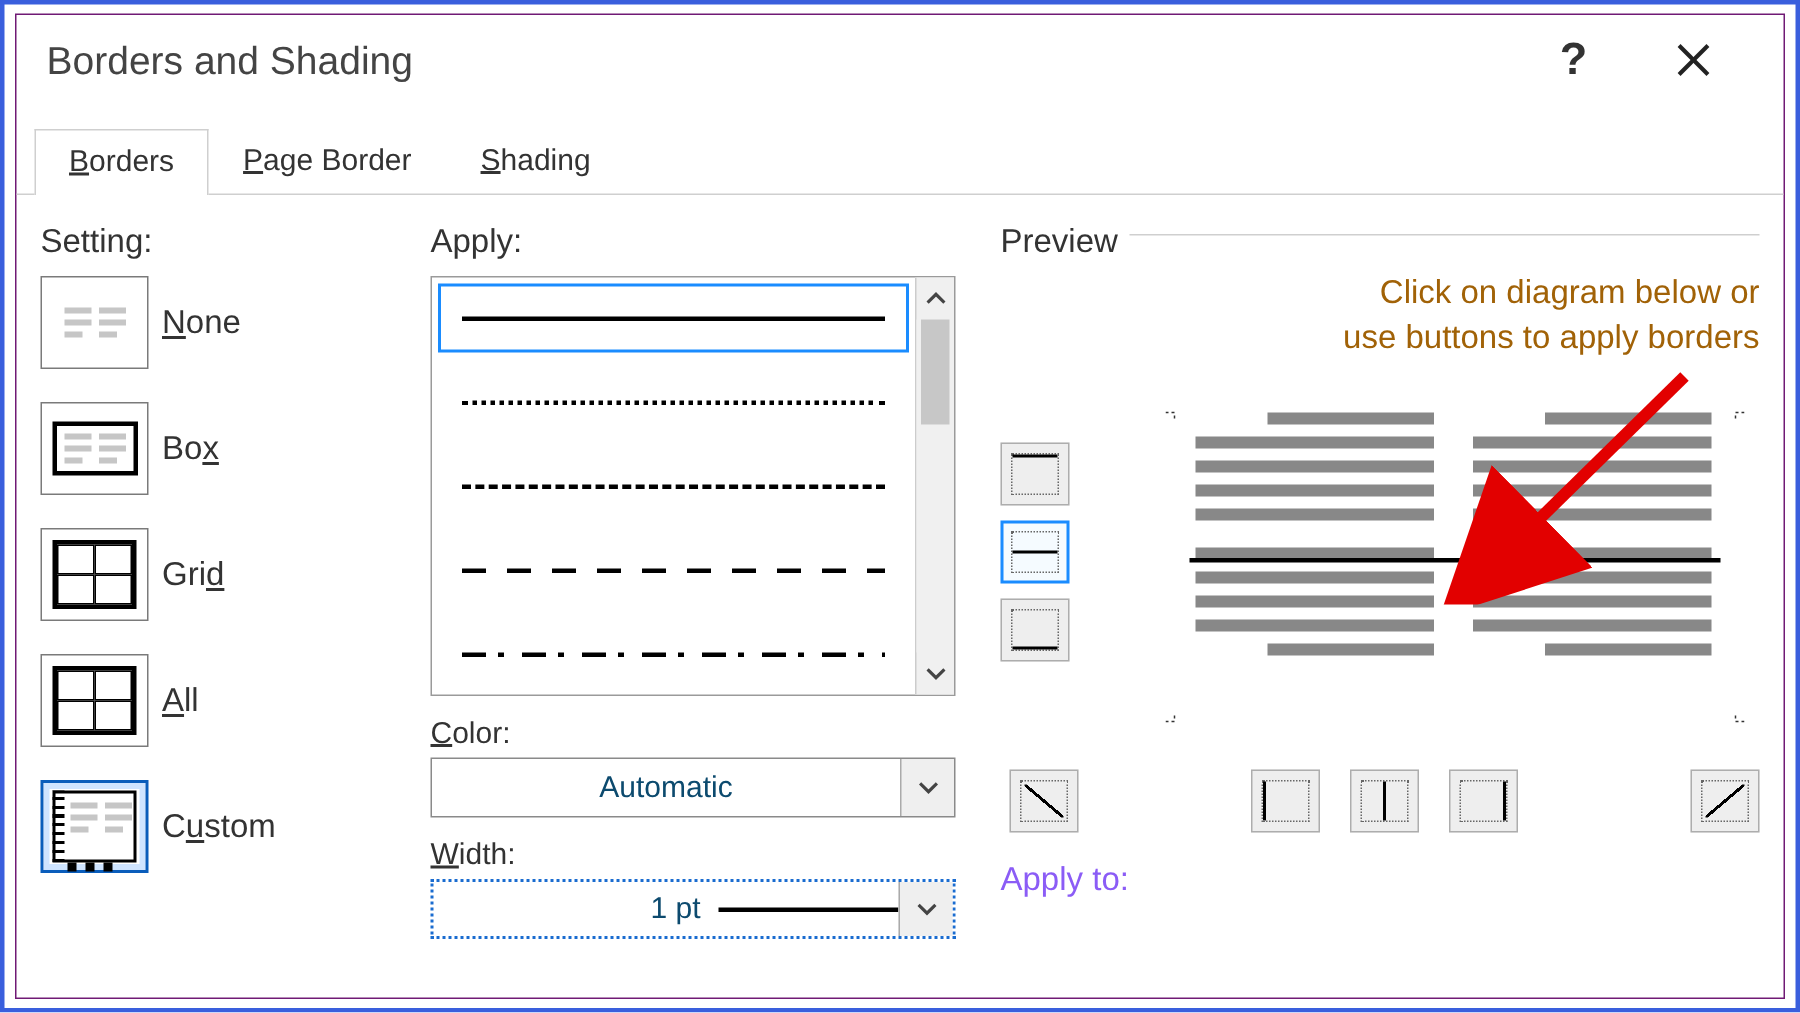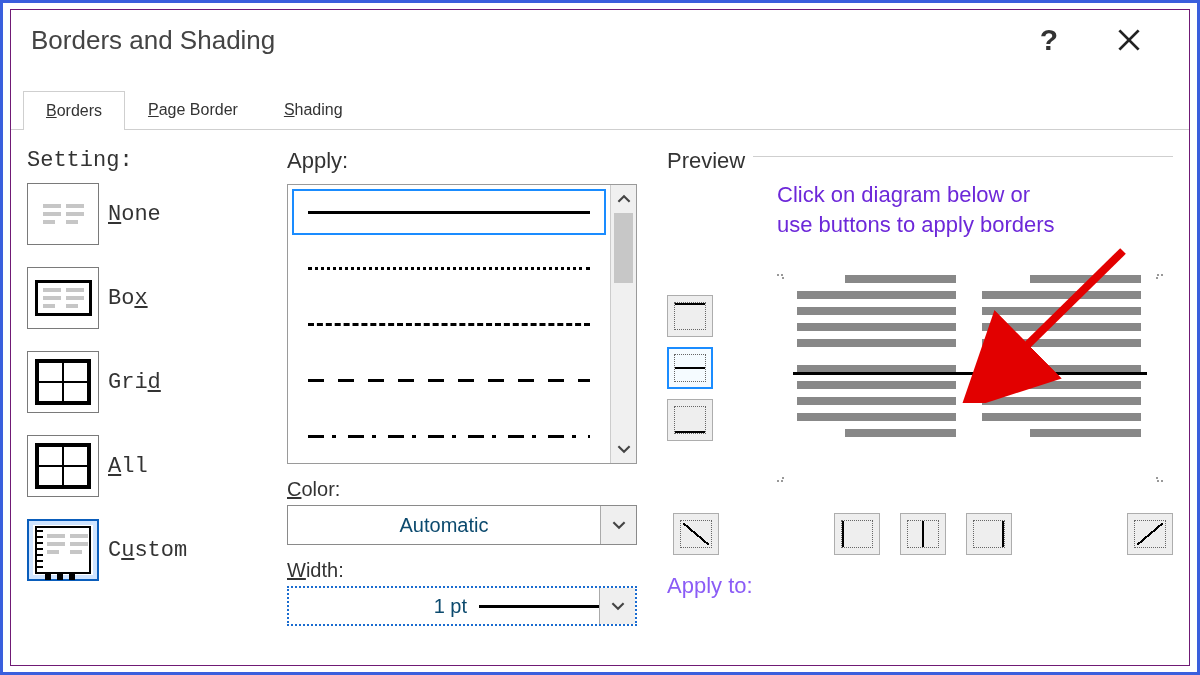--- a/index.html
+++ b/index.html
@@ -45,42 +45,42 @@
   
   .tabstrip {
     display: flex; align-items: flex-end;
     padding-left: 12px;
     height: 48px;
     border-bottom: 1px solid #cfcfcf;
     margin-top: 12px;
   }
   .tab {
     padding: 10px 22px 10px 22px;
-    font-size: 16px;
+    font-size: 20px;
     color: #333;
     border: 1px solid transparent;
     border-bottom: none;
     position: relative;
     cursor: pointer;
   }
   .tab.active {
     border-color: #cfcfcf;
     background: #fff;
     bottom: -1px;
   }
   .mn { text-decoration: underline; }
 
   
   .content {
     flex: 1 1 auto;
     display: flex;
     padding: 8px 16px 6px 16px;
     gap: 30px;
   }
-  .col-setting { width: 230px; font-family: Liberation Mono, monospace; }
+  .col-setting { width: 230px; }
   .col-style   { width: 350px; }
   .col-preview { flex: 1; }
 
   .section-label {
     font-size: 22px;
     color: #333;
     margin: 10px 0 10px 0;
   }
 
   
@@ -181,21 +181,21 @@
     cursor: pointer;
   }
   .combo-arrow svg { width:14px; height:14px; }
 
   .field-label { font-size:20px; color:#333; margin-top:14px; }
 
   
   .preview-head { display:flex; align-items:center; gap:8px;justify-content:space-between; }
   .preview-head .rule { flex:1; height:1px; background:#cfcfcf; }
   .preview-hint {
-    font-size: 22px; color:#6d28d9; text-align:left;
+    font-size: 22px; color:#a16207; text-align:right;
     margin: 6px 0 0 110px;
     line-height: 1.35;
   }
 
   .preview-body {
     display:flex; gap: 24px;
     margin-top: 16px;
   }
   .edge-buttons {
     display:flex; flex-direction:column; gap: 10px;

